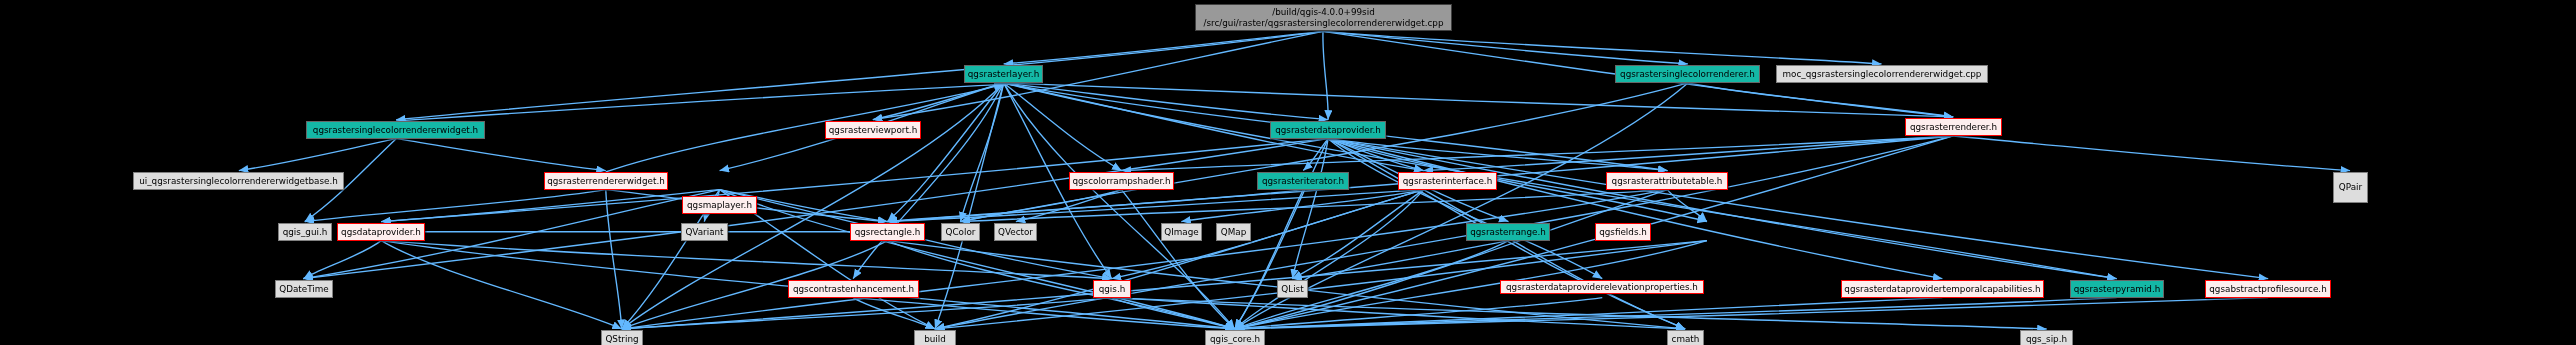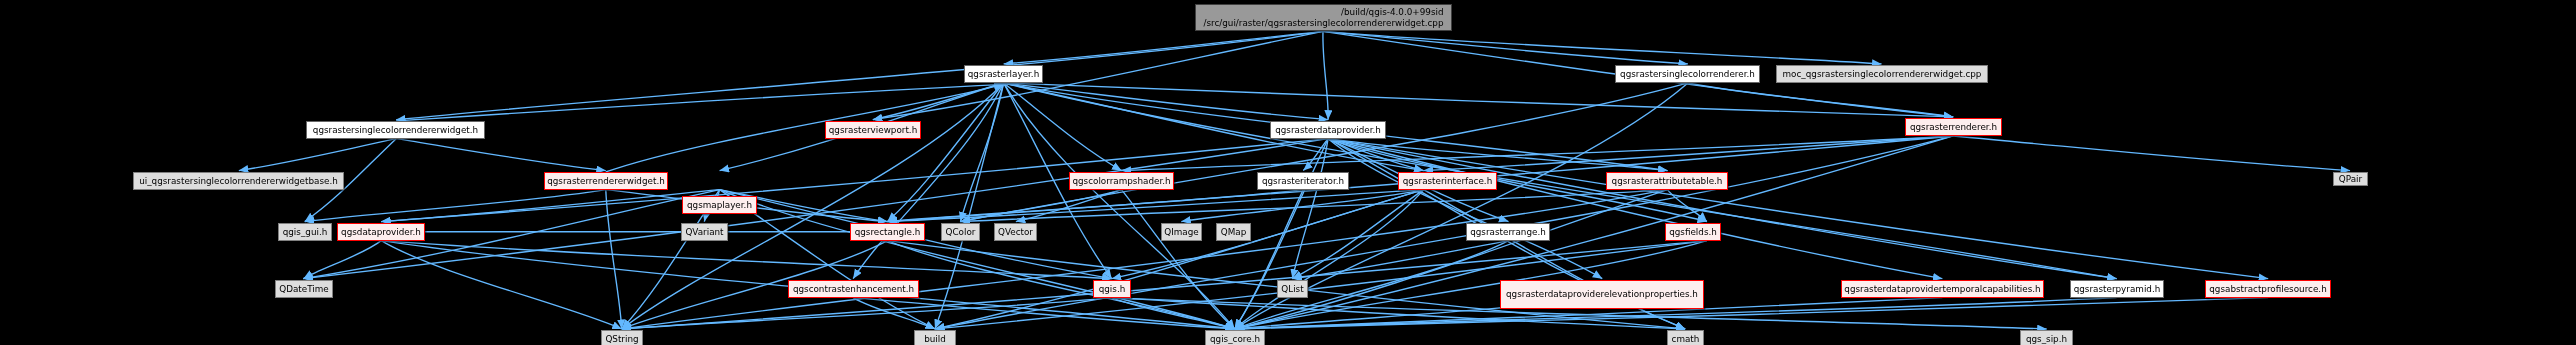--- a/index.html
+++ b/index.html
@@ -2,23 +2,23 @@
 <html style="font-size:11px"><head>
 <meta charset="utf-8">
 <style>
   html,body{margin:0;padding:0;background:#000;}
   #canvas{position:relative;width:2576px;height:346px;background:#000;overflow:hidden;
           font-family:"DejaVu Sans","Liberation Sans",sans-serif;}
   #edges{position:absolute;left:0;top:0;width:2576px;height:346px;}
   .node{position:absolute;box-sizing:border-box;display:flex;align-items:center;
         justify-content:center;text-align:center;line-height:1.15;
         font-size:8.8px;color:#000;white-space:pre;}
-  .n-root{background:#999;border:0.7px solid #404040;box-shadow:1.4px 1.4px 0 rgba(0,0,0,.45);text-align:right;}
+  .n-root{background:#999;border:0.7px solid #404040;box-shadow:1.4px 1.4px 0 rgba(0,0,0,.45);}
   .n-gray{background:#ddd;border:0.7px solid #808080;box-shadow:1.4px 1.4px 0 rgba(0,0,0,.45);}
-  .n-white{background:#ffffff;border:0.7px solid #666;box-shadow:1.4px 1.4px 0 rgba(0,0,0,.45);text-align:right;}
+  .n-white{background:#14b8a6;border:0.7px solid #666;box-shadow:1.4px 1.4px 0 rgba(0,0,0,.45);text-align:right;}
   .n-red{background:#fdeeee;border:0.7px solid #ff0000;box-shadow:1.4px 1.4px 0 rgba(0,0,0,.45);}
 </style>
 </head>
 <body>
 
 <div id="canvas">
   <svg id="edges" viewBox="0 0 3791 509" width="2576" height="346">
       <defs>
         <marker id="ah" markerWidth="8" markerHeight="8" refX="7" refY="3" orient="auto">
           <path d="M0,0 L7,3 L0,6 z" fill="#63b8ff"></path>
@@ -135,36 +135,36 @@
       <div class="node n-red" style="left: 825px; top: 121px; width: 96px; height: 17.7px;"><span>qgsrasterviewport.h</span></div>
       <div class="node n-white" style="left: 1270px; top: 121px; width: 116px; height: 17.7px;"><span>qgsrasterdataprovider.h</span></div>
       <div class="node n-red" style="left: 1905px; top: 118px; width: 97px; height: 17.7px;"><span>qgsrasterrenderer.h</span></div>
       <div class="node n-gray" style="left: 133px; top: 172px; width: 211px; height: 17.7px;"><span>ui_qgsrastersinglecolorrendererwidgetbase.h</span></div>
       <div class="node n-red" style="left: 544px; top: 172px; width: 124px; height: 17.7px;"><span>qgsrasterrendererwidget.h</span></div>
       <div class="node n-red" style="left: 682px; top: 172px; width: 75px; height: 17.7px; margin-top: 24px;"><span>qgsmaplayer.h</span></div>
       <div class="node n-red" style="left: 1069px; top: 172px; width: 105px; height: 17.7px;"><span>qgscolorrampshader.h</span></div>
       <div class="node n-white" style="left: 1257px; top: 172px; width: 92px; height: 17.7px;"><span>qgsrasteriterator.h</span></div>
       <div class="node n-red" style="left: 1374px; top: 172px; width: 99px; height: 17.7px; margin-left: 24px;"><span>qgsrasterinterface.h</span></div>
       <div class="node n-red" style="left: 1606px; top: 172px; width: 122px; height: 17.7px;"><span>qgsrasterattributetable.h</span></div>
-      <div class="node n-gray" style="left: 2333px; top: 172px; width: 35px; height: 14px;"><span>QPair</span></div>
+      <div class="node n-gray" style="left: 2333px; top: 172px; width: 35px; height: 31px;"><span>QPair</span></div>
       <div class="node n-gray" style="left: 278px; top: 223px; width: 54px; height: 17.7px;"><span>qgis_gui.h</span></div>
       <div class="node n-red" style="left: 337px; top: 223px; width: 88px; height: 17.7px;"><span>qgsdataprovider.h</span></div>
       <div class="node n-gray" style="left: 681px; top: 223px; width: 47px; height: 17.7px;"><span>QVariant</span></div>
       <div class="node n-red" style="left: 850px; top: 223px; width: 75px; height: 17.7px;"><span>qgsrectangle.h</span></div>
       <div class="node n-gray" style="left: 941px; top: 223px; width: 39px; height: 17.7px;"><span>QColor</span></div>
       <div class="node n-gray" style="left: 994px; top: 223px; width: 43px; height: 17.7px;"><span>QVector</span></div>
       <div class="node n-gray" style="left: 1161px; top: 223px; width: 41px; height: 17.7px;"><span>QImage</span></div>
       <div class="node n-gray" style="left: 1216px; top: 223px; width: 35px; height: 17.7px;"><span>QMap</span></div>
       <div class="node n-white" style="left: 1466px; top: 223px; width: 84px; height: 17.7px;"><span>qgsrasterrange.h</span></div>
-      <div class="node n-red" style="left: 1665px; top: 223px; width: 56px; height: 17.7px;"><span>qgsfields.h</span></div>
+      <div class="node n-red" style="left: 1595px; top: 223px; width: 56px; height: 17.7px;"><span>qgsfields.h</span></div>
       <div class="node n-gray" style="left: 275px; top: 280px; width: 58px; height: 17.7px;"><span>QDateTime</span></div>
       <div class="node n-red" style="left: 788px; top: 280px; width: 131px; height: 17.7px;"><span>qgscontrastenhancement.h</span></div>
       <div class="node n-red" style="left: 1093px; top: 280px; width: 38px; height: 17.7px;"><span>qgis.h</span></div>
       <div class="node n-gray" style="left: 1277px; top: 280px; width: 31px; height: 17.7px;"><span>QList</span></div>
-      <div class="node n-red" style="left: 1500px; top: 280px; width: 204px; height: 29px;"><span>qgsrasterdataproviderelevationproperties.h</span></div>
+      <div class="node n-red" style="left: 1500px; top: 280px; width: 204px; height: 14px;"><span>qgsrasterdataproviderelevationproperties.h</span></div>
       <div class="node n-red" style="left: 1841px; top: 280px; width: 203px; height: 17.7px;"><span>qgsrasterdataprovidertemporalcapabilities.h</span></div>
       <div class="node n-white" style="left: 2070px; top: 280px; width: 94px; height: 17.7px;"><span>qgsrasterpyramid.h</span></div>
       <div class="node n-red" style="left: 2205px; top: 280px; width: 126px; height: 17.7px;"><span>qgsabstractprofilesource.h</span></div>
       <div class="node n-gray" style="left: 601px; top: 330px; width: 42px; height: 17.7px;"><span>QString</span></div>
       <div class="node n-gray" style="left: 914px; top: 330px; width: 42px; height: 17.7px;"><span>build</span></div>
       <div class="node n-gray" style="left: 1205px; top: 330px; width: 60px; height: 17.7px;"><span>qgis_core.h</span></div>
       <div class="node n-gray" style="left: 1667px; top: 330px; width: 37px; height: 17.7px;"><span>cmath</span></div>
       <div class="node n-gray" style="left: 2020px; top: 330px; width: 53px; height: 17.7px;"><span>qgs_sip.h</span></div>
     </div>
 </div>

